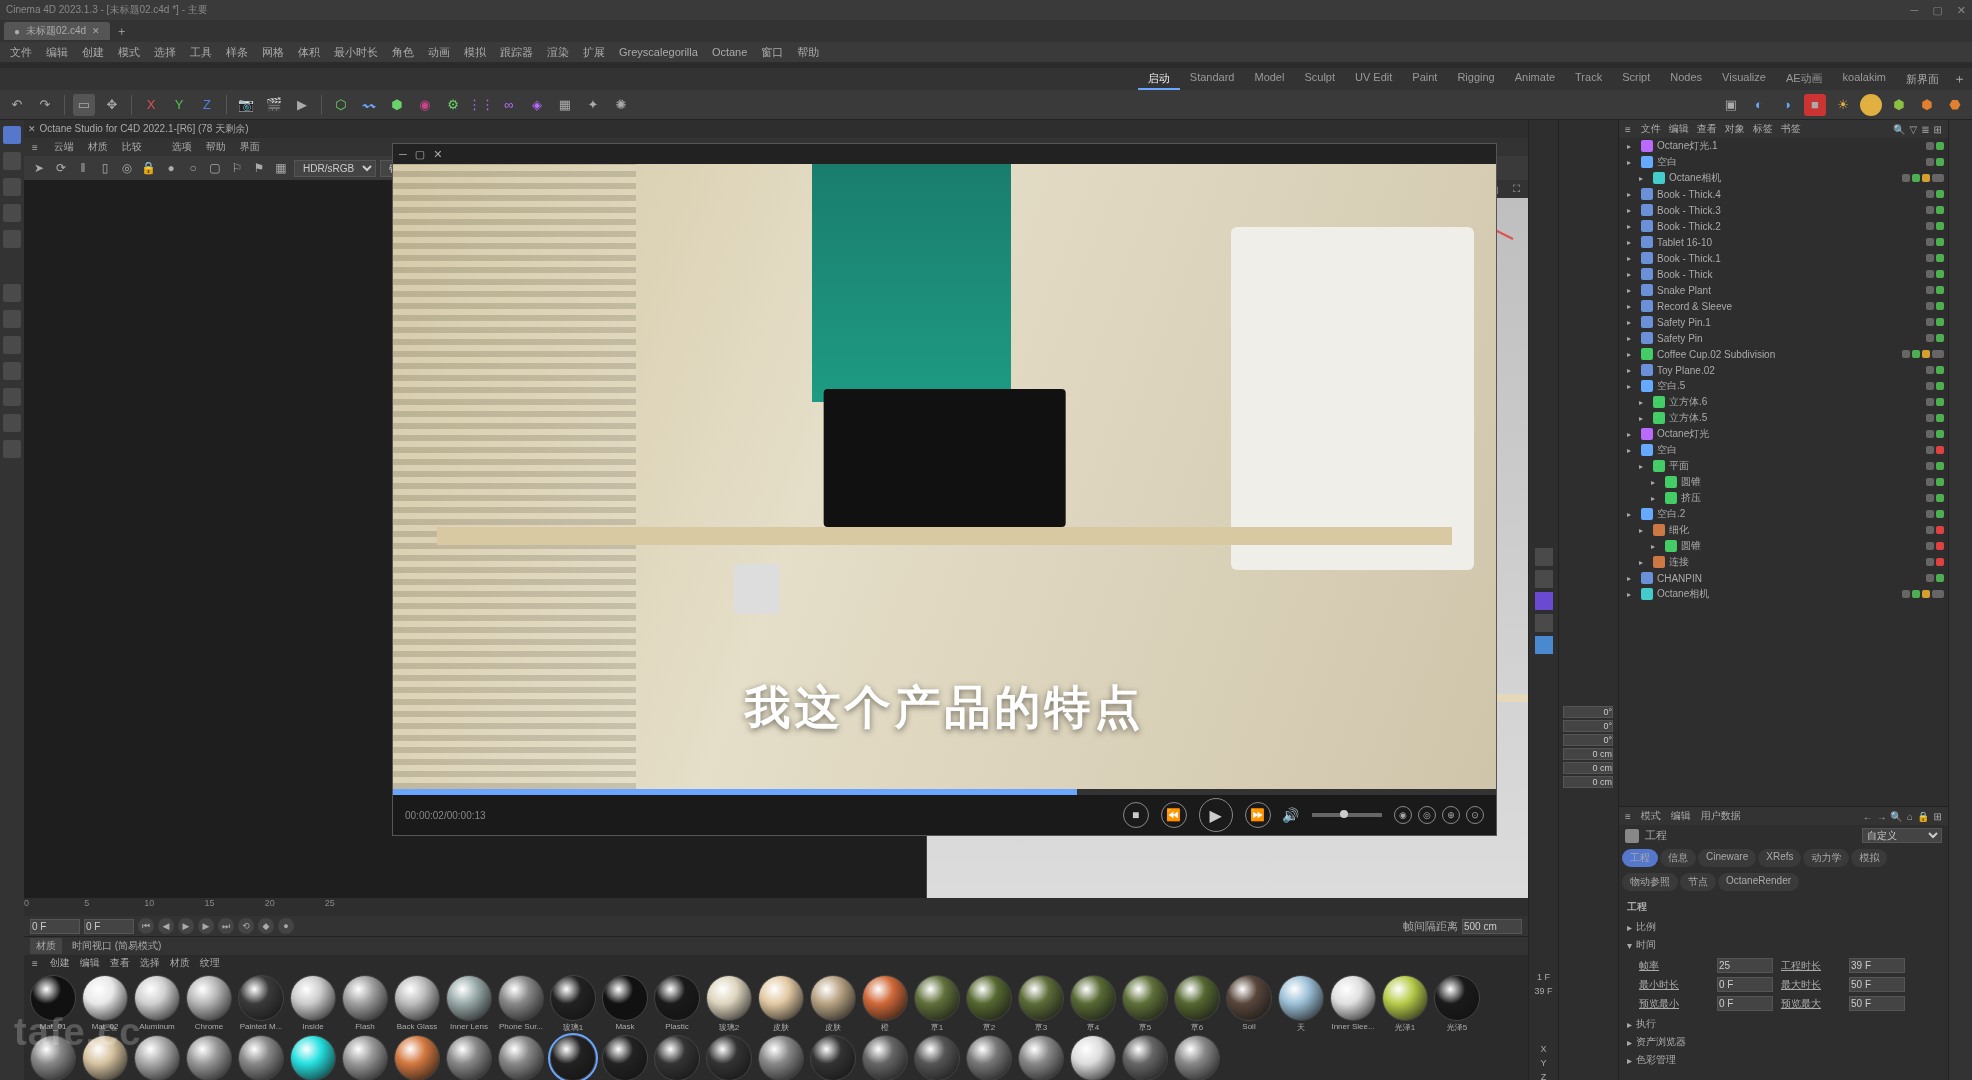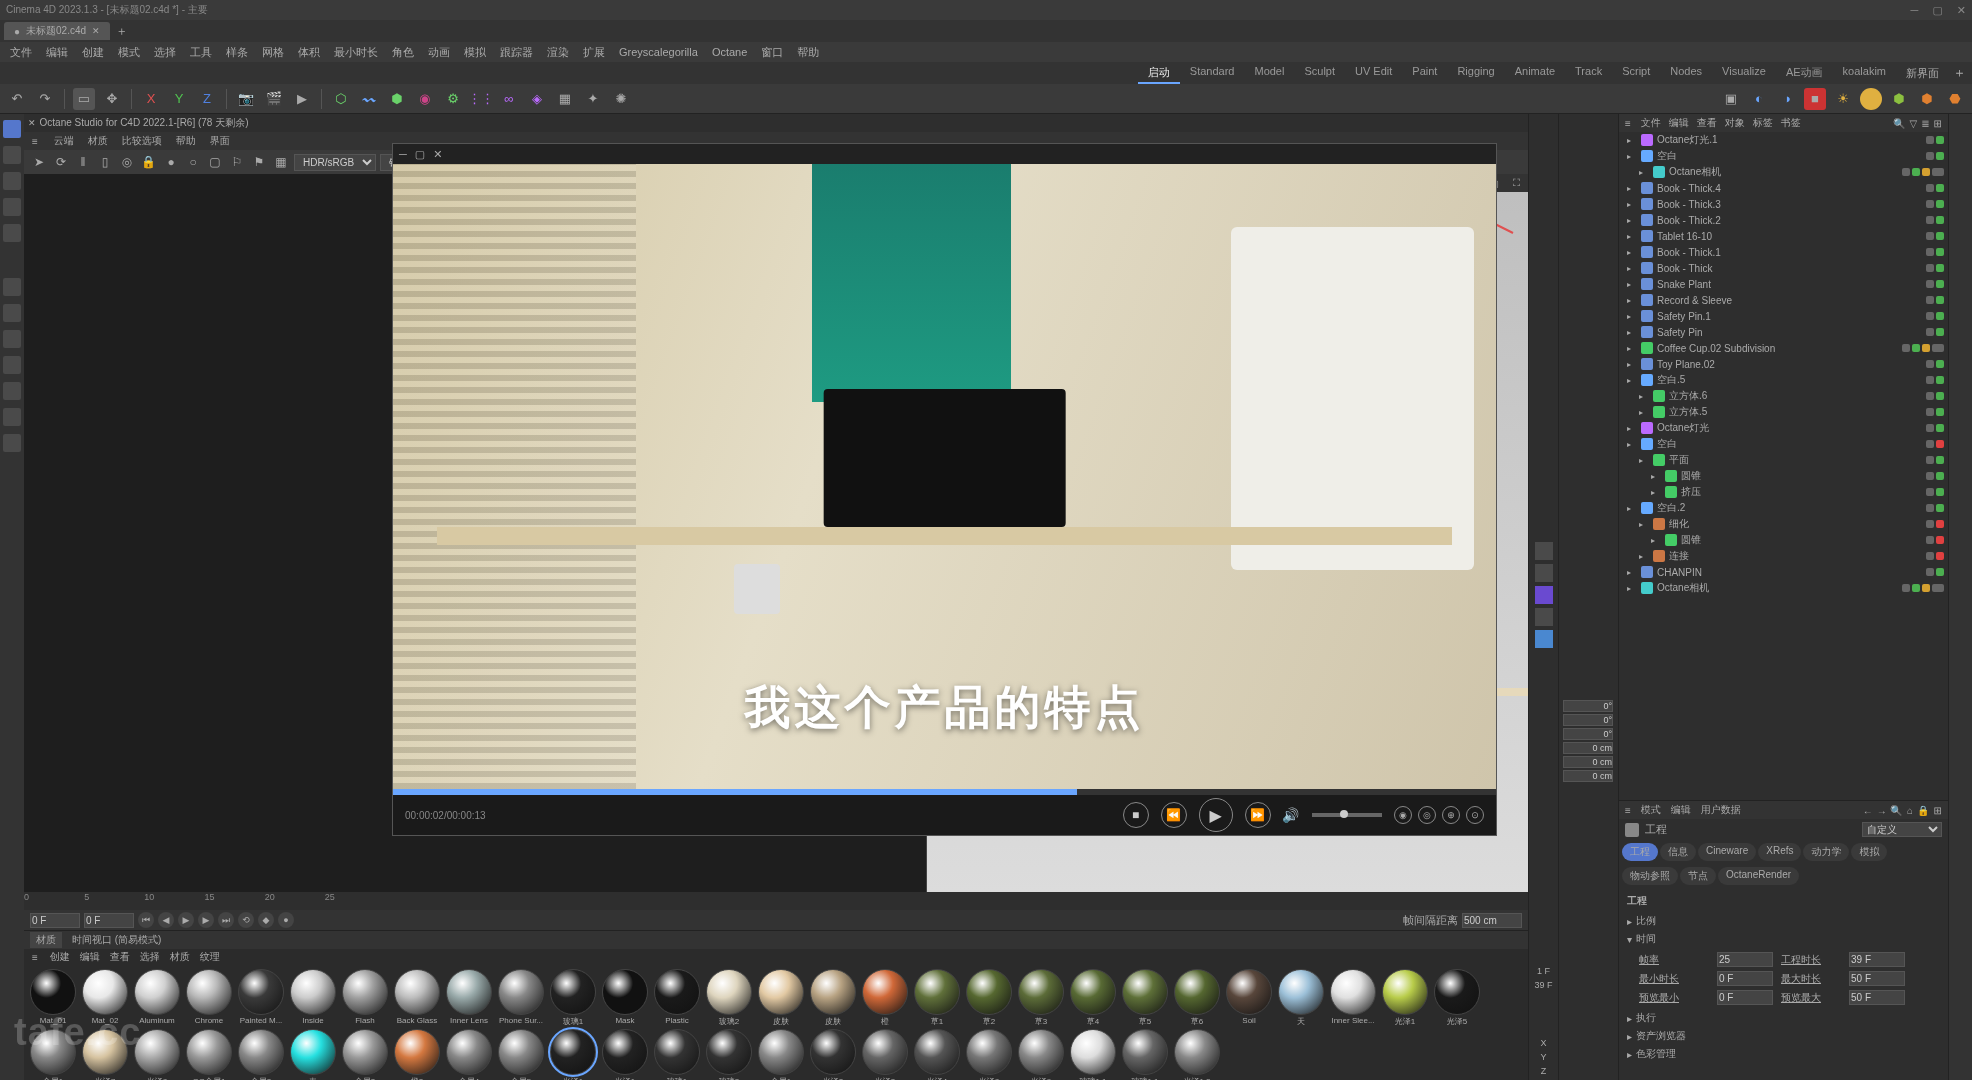--- a/index.html
+++ b/index.html
@@ -6,21 +6,21 @@
 body { background: #2b2b2b; color: #aaa; font-size: 11px; overflow: hidden; width: 1972px; height: 1080px; transform-origin: top left; }
 .titlebar { height: 20px; background: #3a3a3a; display: flex; align-items: center; padding: 4px 6px; }
 .titlebar .title { color: #888; font-size: 10px; }
 .titlebar .wincontrols { margin-left: auto; display: flex; gap: 14px; color: #888; }
 .tabs-row { height: 22px; background: #333; display: flex; align-items: center; padding: 0 4px; }
 .tab { padding: 2px 10px; background: #444; border-radius: 3px 3px 0 0; font-size: 10px; display: flex; align-items: center; gap: 6px; }
 .tab.active { background: #555; }
 .closebtn { font-size: 9px; }
 .plus { margin-left: 6px; font-size: 12px; }
 .menubar { height: 20px; background: #3a3a3a; display: flex; align-items: center; gap: 14px; padding: 0 10px; font-size: 11px; }
-.layoutbar { height: 22px; background: #333; display: flex; align-items: center; padding: 0 6px; }
+.layoutbar { height: 22px; background: #333; display: flex; align-items: center; padding: 0 6px; margin-top: 6px; }
 .layoutbar .spacer { flex: 1; }
 .layoutbar .layouttab { padding: 2px 10px; font-size: 11px; color: #999; }
 .layoutbar .layouttab.active { color: #eee; border-bottom: 2px solid #6aa6ff; }
 .layoutbar .newui { padding: 2px 10px; font-size: 11px; }
 .layoutbar .plus2 { font-size: 13px; margin-left: 4px; }
 .toolbar { height: 30px; background: #3a3a3a; display: flex; align-items: center; gap: 6px; padding: 0 6px; border-bottom: 1px solid #222; }
 .toolbar .icon { width: 22px; height: 22px; display: flex; align-items: center; justify-content: center; border-radius: 3px; font-size: 13px; }
 .toolbar .sep { width: 1px; height: 20px; background: #555; margin: 0 2px; }
 .main { display: flex; height: calc(100% - 20px - 22px - 20px - 30px - 22px); }
 .lefticons { width: 24px; background: #333; display: flex; flex-direction: column; gap: 8px; padding-top: 6px; align-items: center; }
@@ -236,21 +236,21 @@
   </div>
 
   <div class="center">
 
     <div class="octane-sub">
       <span class="octane-close">✕</span>
       <span class="octane-title">Octane Studio for C4D 2022.1-[R6] (78 天剩余)</span>
     </div>
     <div class="octane-menubar">
       <span>≡</span>
-      <span id="octmenus"><span style="margin-right: 14px;">云端</span><span style="margin-right: 14px;">材质</span><span style="margin-right: 0;">比较</span><span style="margin-right: 14px;">选项</span><span style="margin-right: 14px;">帮助</span><span style="margin-right: 14px;">界面</span></span>
+      <span id="octmenus"><span style="margin-right: 14px;">云端</span><span style="margin-right: 14px;">材质</span><span style="margin-right: 30px;">比较</span><span style="margin-right: 14px;">选项</span><span style="margin-right: 14px;">帮助</span><span style="margin-right: 14px;">界面</span></span>
     </div>
     <div class="octane-toolbar">
       <span class="ti">➤</span>
       <span class="ti">⟳</span>
       <span class="ti">‖</span>
       <span class="ti">▯</span>
       <span class="ti">◎</span>
       <span class="ti">🔒</span>
       <span class="ti">●</span>
       <span class="ti">○</span>

